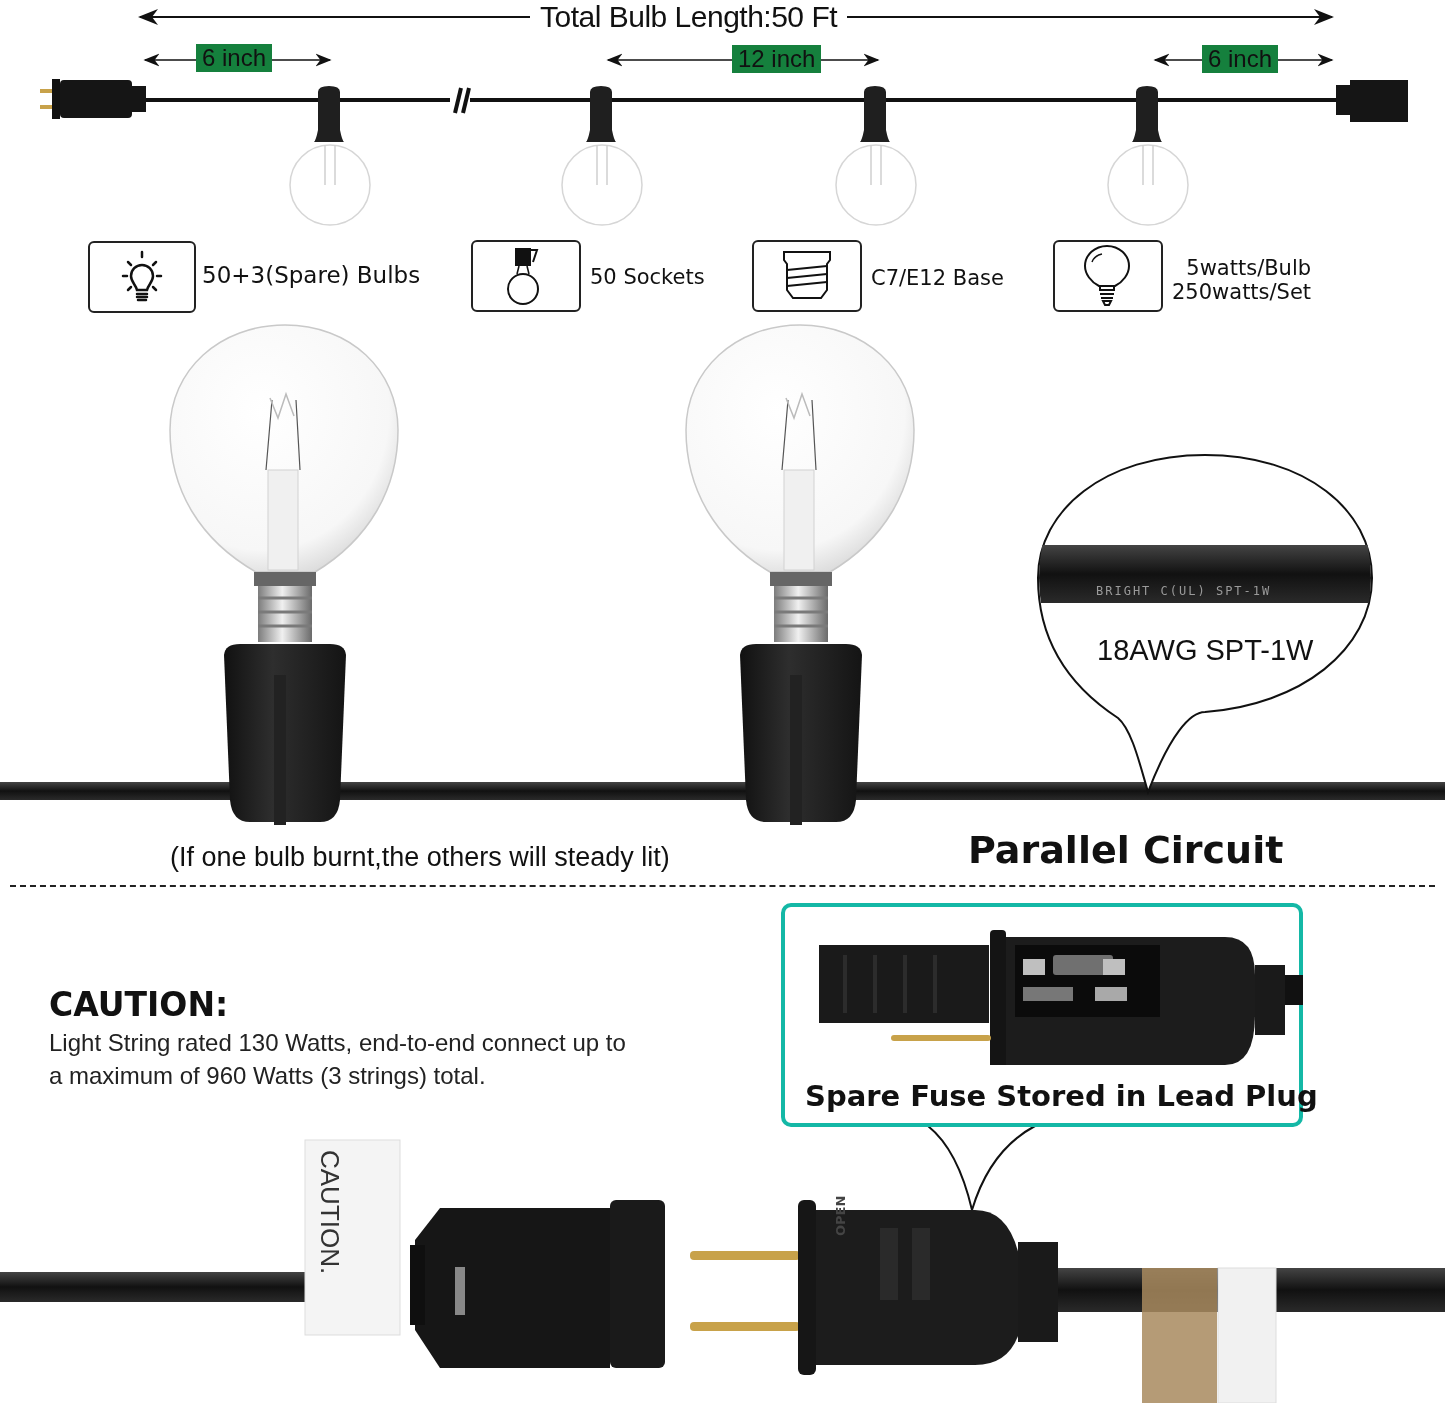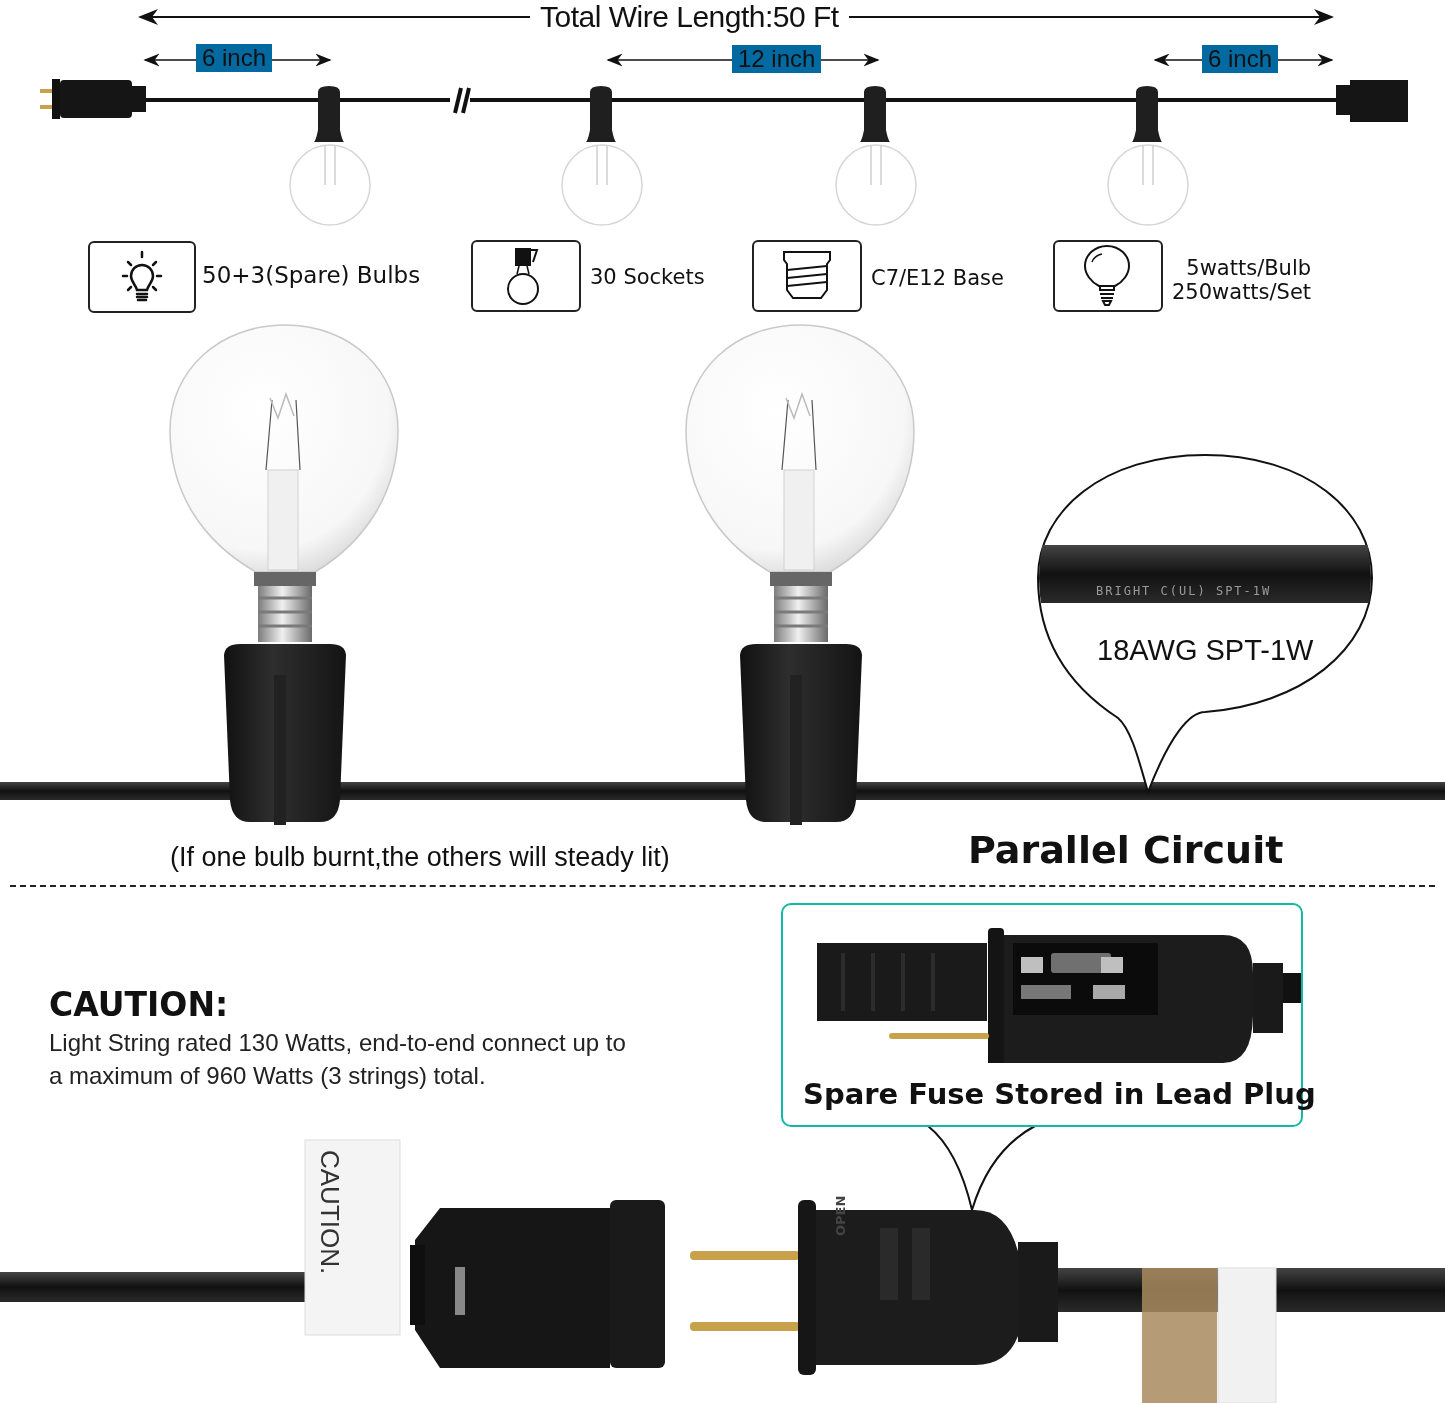--- a/index.html
+++ b/index.html
@@ -1,27 +1,27 @@
 <!DOCTYPE html>
 <html><head>
 <meta charset="utf-8">
 <style>
   html, body { margin:0; padding:0; background:#ffffff; }
   body { width:1445px; height:1403px; position:relative; overflow:hidden;
          font-family:"DejaVu Sans", sans-serif; color:#111; }
   .abs { position:absolute; }
-  .dim-label { font-family:"Liberation Sans", sans-serif; font-size:24px; color:#111; background:#0369a1; padding:0 6px; white-space:nowrap; }
+  .dim-label { font-family:"Liberation Sans", sans-serif; font-size:24px; color:#111; background:#15803d; padding:0 6px; white-space:nowrap; }
   .title-label { font-family:"Liberation Sans", sans-serif; font-size:30px; letter-spacing:-0.5px; }
   .icon-box { position:absolute; border:2px solid #222; border-radius:6px; background:#fff; box-sizing:border-box; }
   .spec-text { position:absolute; font-family:"DejaVu Sans", sans-serif; font-size:21px; color:#111; white-space:nowrap;text-align:right; }
   .svg-layer { position:absolute; left:0; top:0; }
   .note { font-family:"Liberation Sans", sans-serif; font-size:27px; color:#111; white-space:nowrap; }
   .heading-bold { font-family:"DejaVu Sans", sans-serif; font-weight:bold; color:#111; white-space:nowrap; }
   .caution-body { font-family:"Liberation Sans", sans-serif; font-size:24px; line-height:33px; color:#222; }
-  .callout-box { border:2px solid #14b8a6; border-radius:10px; background:#fff; box-sizing:border-box; }
+  .callout-box { border:4px solid #14b8a6; border-radius:10px; background:#fff; box-sizing:border-box; }
   .wire-text { font-family:"DejaVu Sans Mono", monospace; font-size:12px; color:#9a9a9a; letter-spacing:2px; white-space:nowrap; }
 </style>
 </head>
 <body>
 
 <svg class="svg-layer" width="1445" height="240">
   <defs>
     <marker id="ah" viewBox="0 0 10 10" refX="9" refY="5" markerWidth="10" markerHeight="10" orient="auto-start-reverse">
       <path d="M0,1 L10,5 L0,9 L3,5 z" fill="#111"></path>
     </marker>
@@ -69,21 +69,21 @@
     <circle cx="876" cy="185" r="40" fill="none" stroke="#d6d6d6" stroke-width="1.5"></circle>
     <path d="M871,145 L871,185 M881,145 L881,185" stroke="#cfcfcf" stroke-width="1.5"></path>
   </g>
   <g>
     <path d="M1136,92 Q1136,86 1147,86 Q1158,86 1158,92 L1158,130 Q1160,140 1162,142 L1132,142 Q1134,140 1136,130 Z" fill="#1f1f1f"></path>
     <circle cx="1148" cy="185" r="40" fill="none" stroke="#d6d6d6" stroke-width="1.5"></circle>
     <path d="M1143,145 L1143,185 M1153,145 L1153,185" stroke="#cfcfcf" stroke-width="1.5"></path>
   </g>
 </svg>
 
-<div class="abs title-label" style="left:530px; top:0px; background:#fff; padding:0 10px;">Total Wire Length:50 Ft</div>
+<div class="abs title-label" style="left:530px; top:0px; background:#fff; padding:0 10px;">Total Bulb Length:50 Ft</div>
 <div class="abs dim-label" style="left:196px; top:44px;">6 inch</div>
 <div class="abs dim-label" style="left:692px; top:45px;margin-left:40px;">12 inch</div>
 <div class="abs dim-label" style="left:1202px; top:45px;">6 inch</div>
 
 <div class="icon-box" style="left:88px; top:241px; width:108px; height:72px;">
   <svg width="104" height="68">
     <g stroke="#111" stroke-width="2.5" fill="none" stroke-linecap="round">
       <path d="M52,22 a11,11 0 0 1 11,11 c0,6 -5,9 -6,14 h-10 c-1,-5 -6,-8 -6,-14 a11,11 0 0 1 11,-11z"></path>
       <line x1="47" y1="51" x2="57" y2="51"></line>
         <line x1="47" y1="54" x2="57" y2="54"></line>
@@ -102,21 +102,21 @@
 
 <div class="icon-box" style="left:471px; top:240px; width:110px; height:72px;">
   <svg width="106" height="68">
     <rect x="42" y="6" width="16" height="18" fill="#111"></rect>
     <path d="M58,8 h6 l-4,12" stroke="#111" stroke-width="2" fill="none"></path>
     <line x1="46" y1="24" x2="44" y2="32" stroke="#111" stroke-width="1.5"></line>
     <line x1="54" y1="24" x2="56" y2="32" stroke="#111" stroke-width="1.5"></line>
     <ellipse cx="50" cy="47" rx="15" ry="15" fill="none" stroke="#111" stroke-width="2"></ellipse>
   </svg>
 </div>
-<div class="spec-text" style="left:590px; top:265px;">30 Sockets</div>
+<div class="spec-text" style="left:590px; top:265px;">50 Sockets</div>
 
 <div class="icon-box" style="left:752px; top:240px; width:110px; height:72px;">
   <svg width="106" height="68">
     <g stroke="#111" stroke-width="2" fill="none">
       <path d="M30,10 h46 v8 l-3,4 v26 l-6,8 h-28 l-6,-8 v-26 l-3,-4 z"></path>
       <line x1="33" y1="28" x2="73" y2="24"></line>
       <line x1="33" y1="36" x2="73" y2="32"></line>
       <line x1="33" y1="44" x2="73" y2="40"></line>
     </g>
   </svg>

